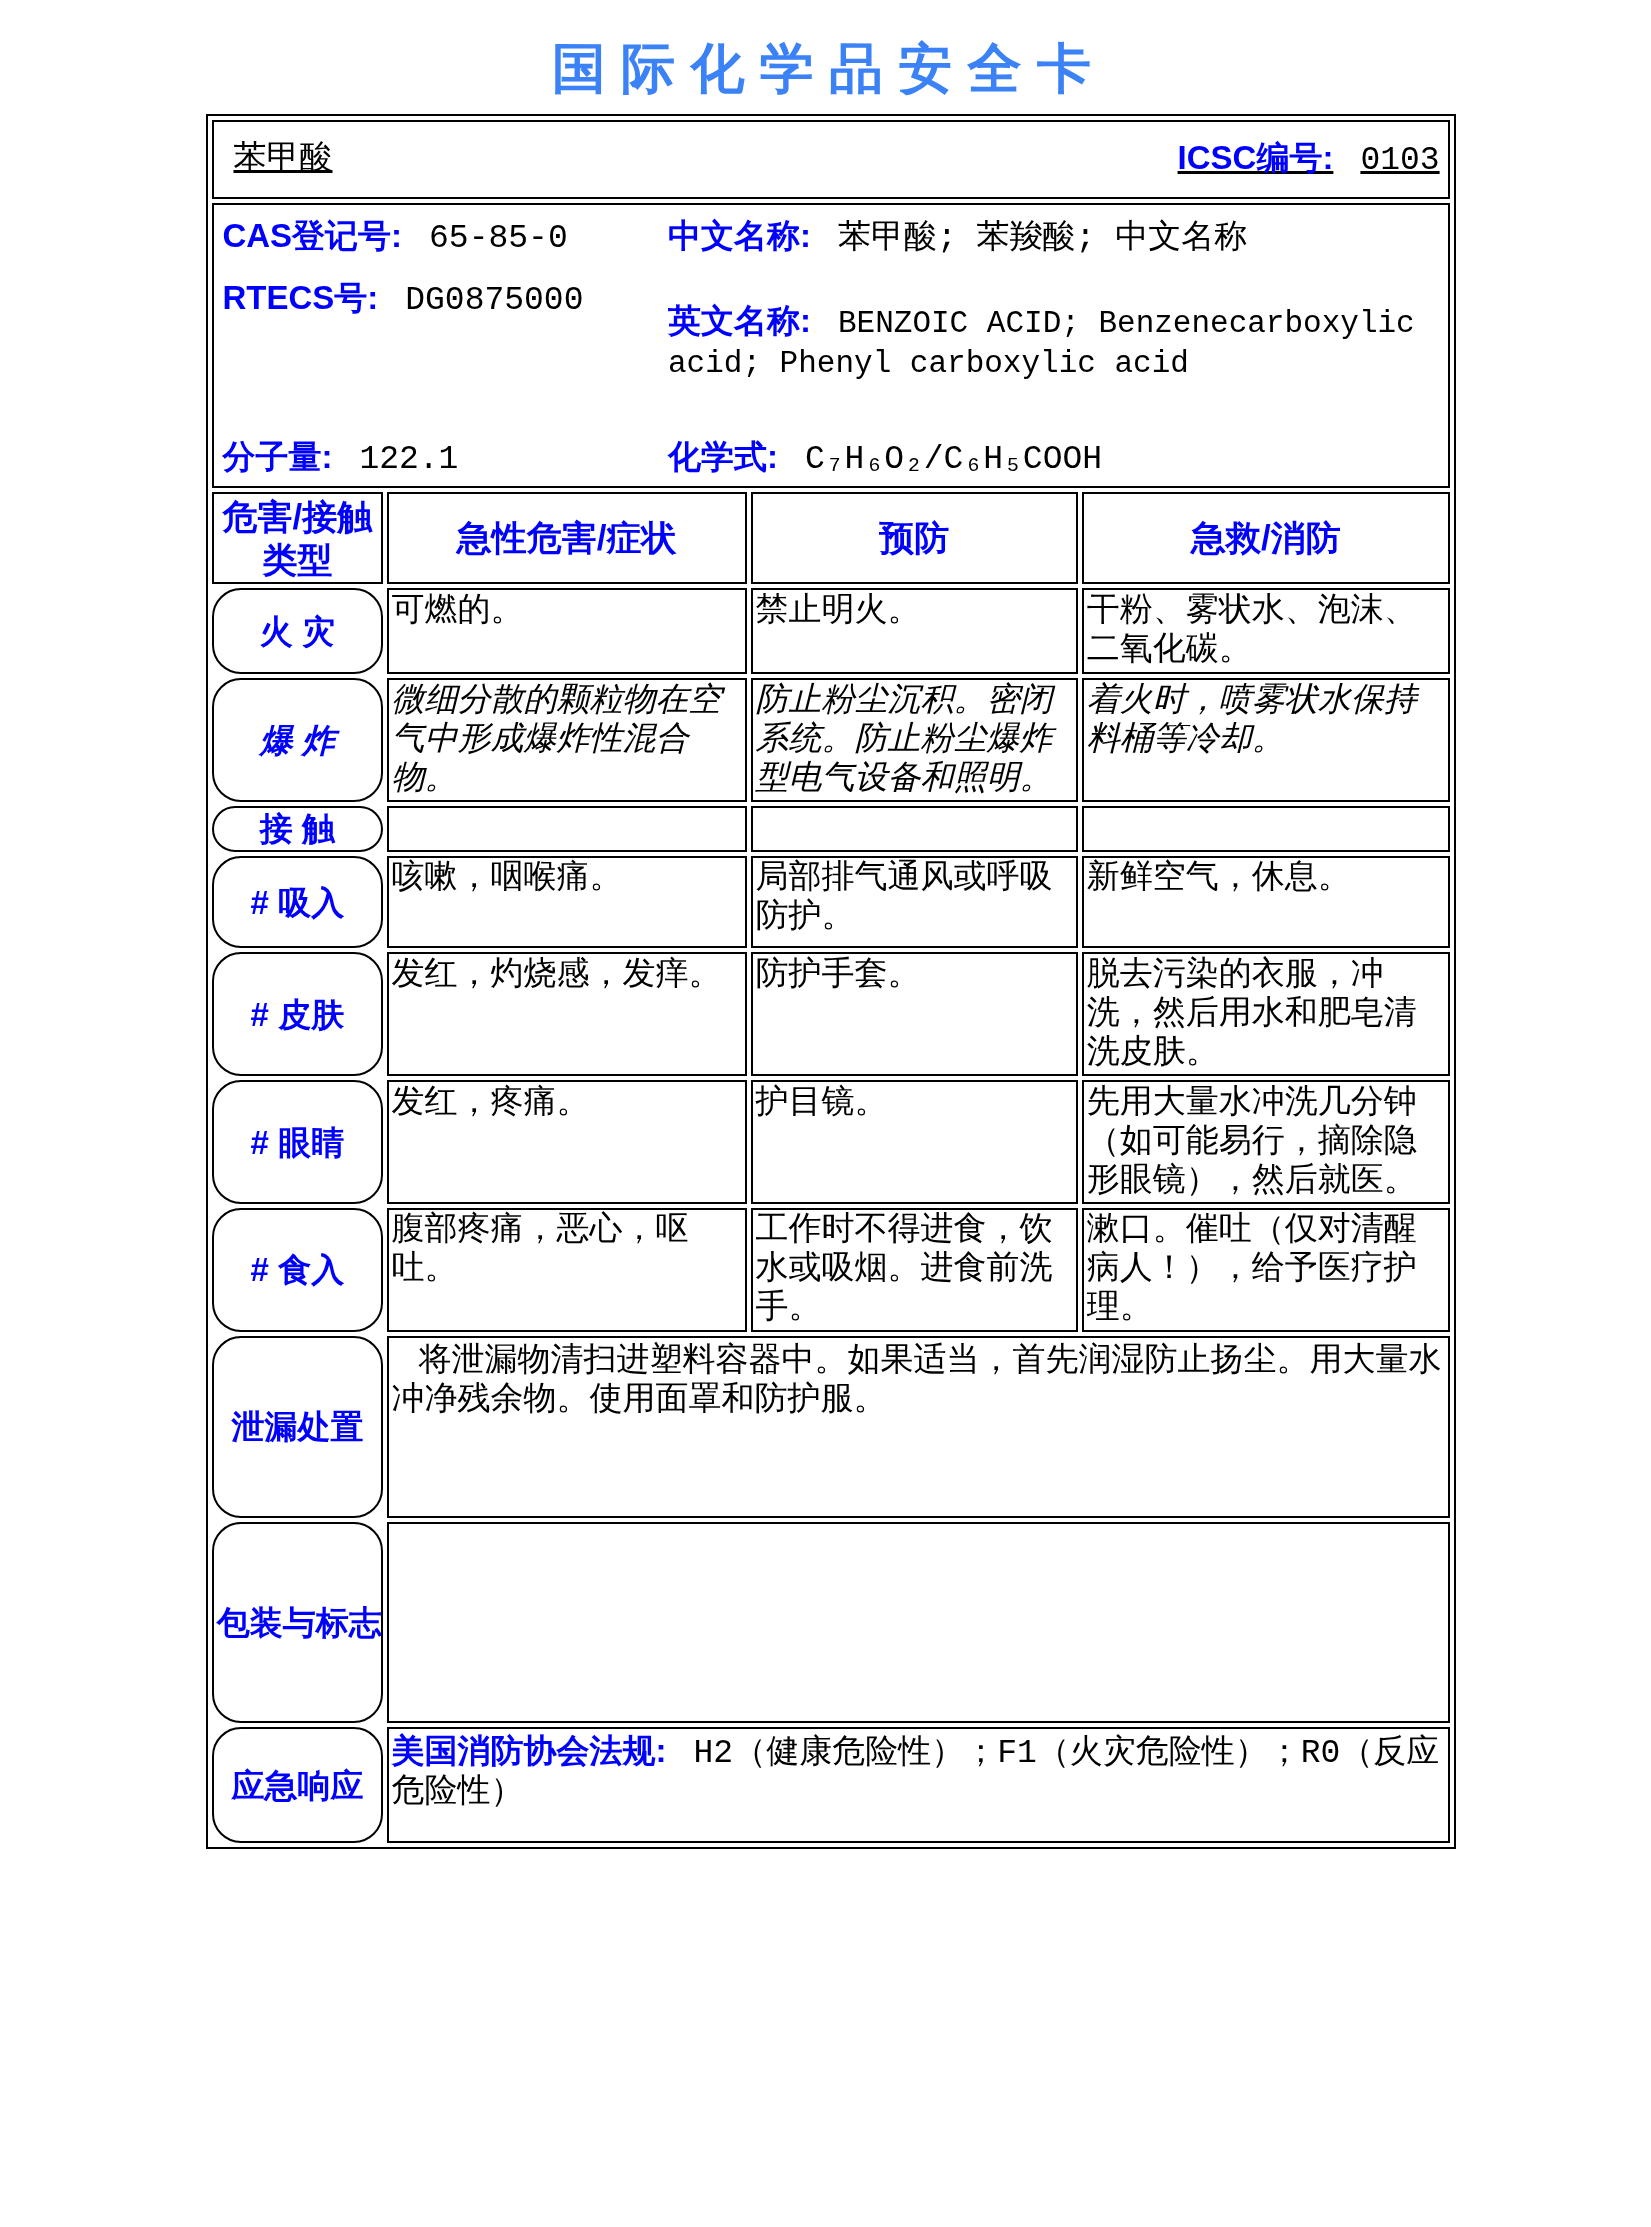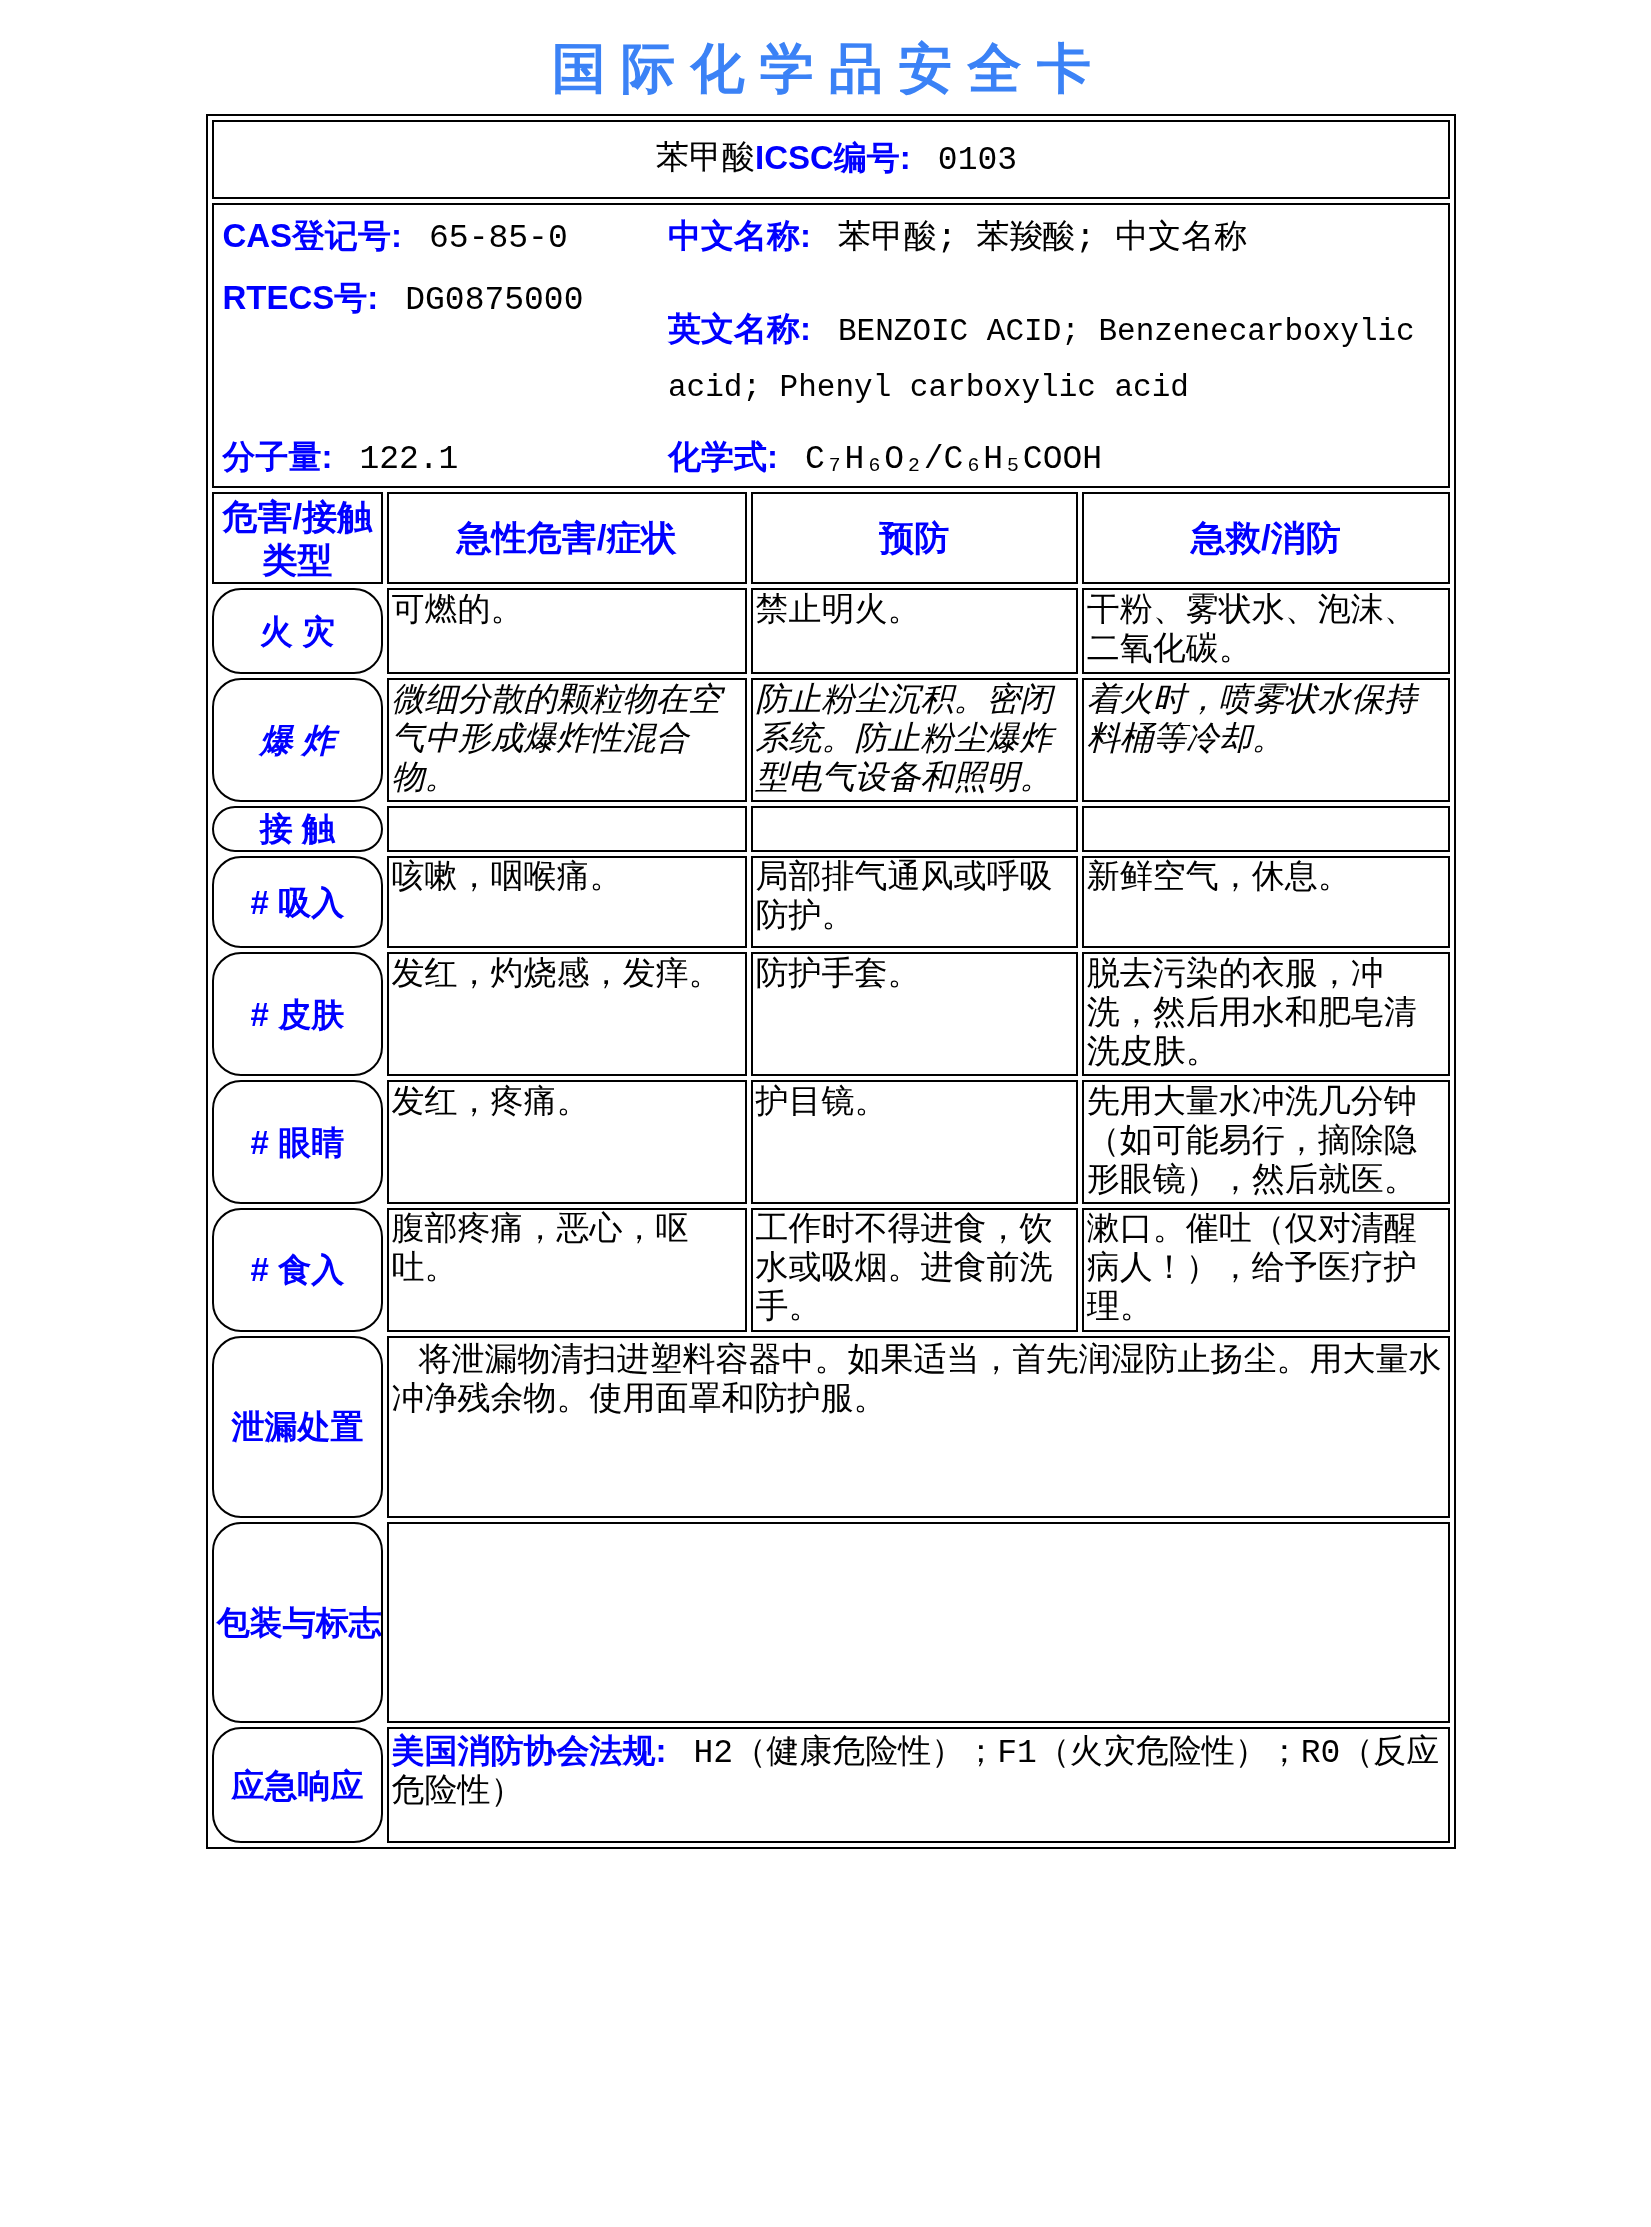--- a/index.html
+++ b/index.html
@@ -87,32 +87,33 @@
   tr.r-skin td { height: 92px; }
   tr.r-eye td { height: 109px; }
   tr.r-ing td { height: 109px; }
   tr.r-spill td { height: 175px; }
   tr.r-pack td { height: 195px; }
   tr.r-resp td { height: 109px; }
   tr.r-stor td { height: 114px; }
   
   .namecell-flex {
     display: flex;
-    justify-content: center;
+    justify-content: space-between;
     align-items: center;
     height: 72px;
     padding: 0 5.6px 0 16.7px;
+    text-decoration: underline;
   }
   
   td.idcell { position: relative; }
   .abs { position: absolute; }
   .pos-cas    { left: 8.4px;  top: 11px; }
   .pos-rtecs  { left: 8.4px;  top: 73px; }
   .pos-cn     { left: 454px; top: 11px; width: 780px; }
-  .pos-en     { left: 454px; top: 96px; width: 801px; line-height: 56px; }
+  .pos-en     { left: 454px; top: 96px; width: 801px; line-height: 40px; }
   .pos-en .val { font-size: 31px; }
   .pos-mw     { left: 8.4px;  bottom: 7px; }
   .pos-form   { left: 454px; bottom: 7px; }
 </style>
 </head>
 <body>
 
 <div class="page">
   <div class="doc">
 

